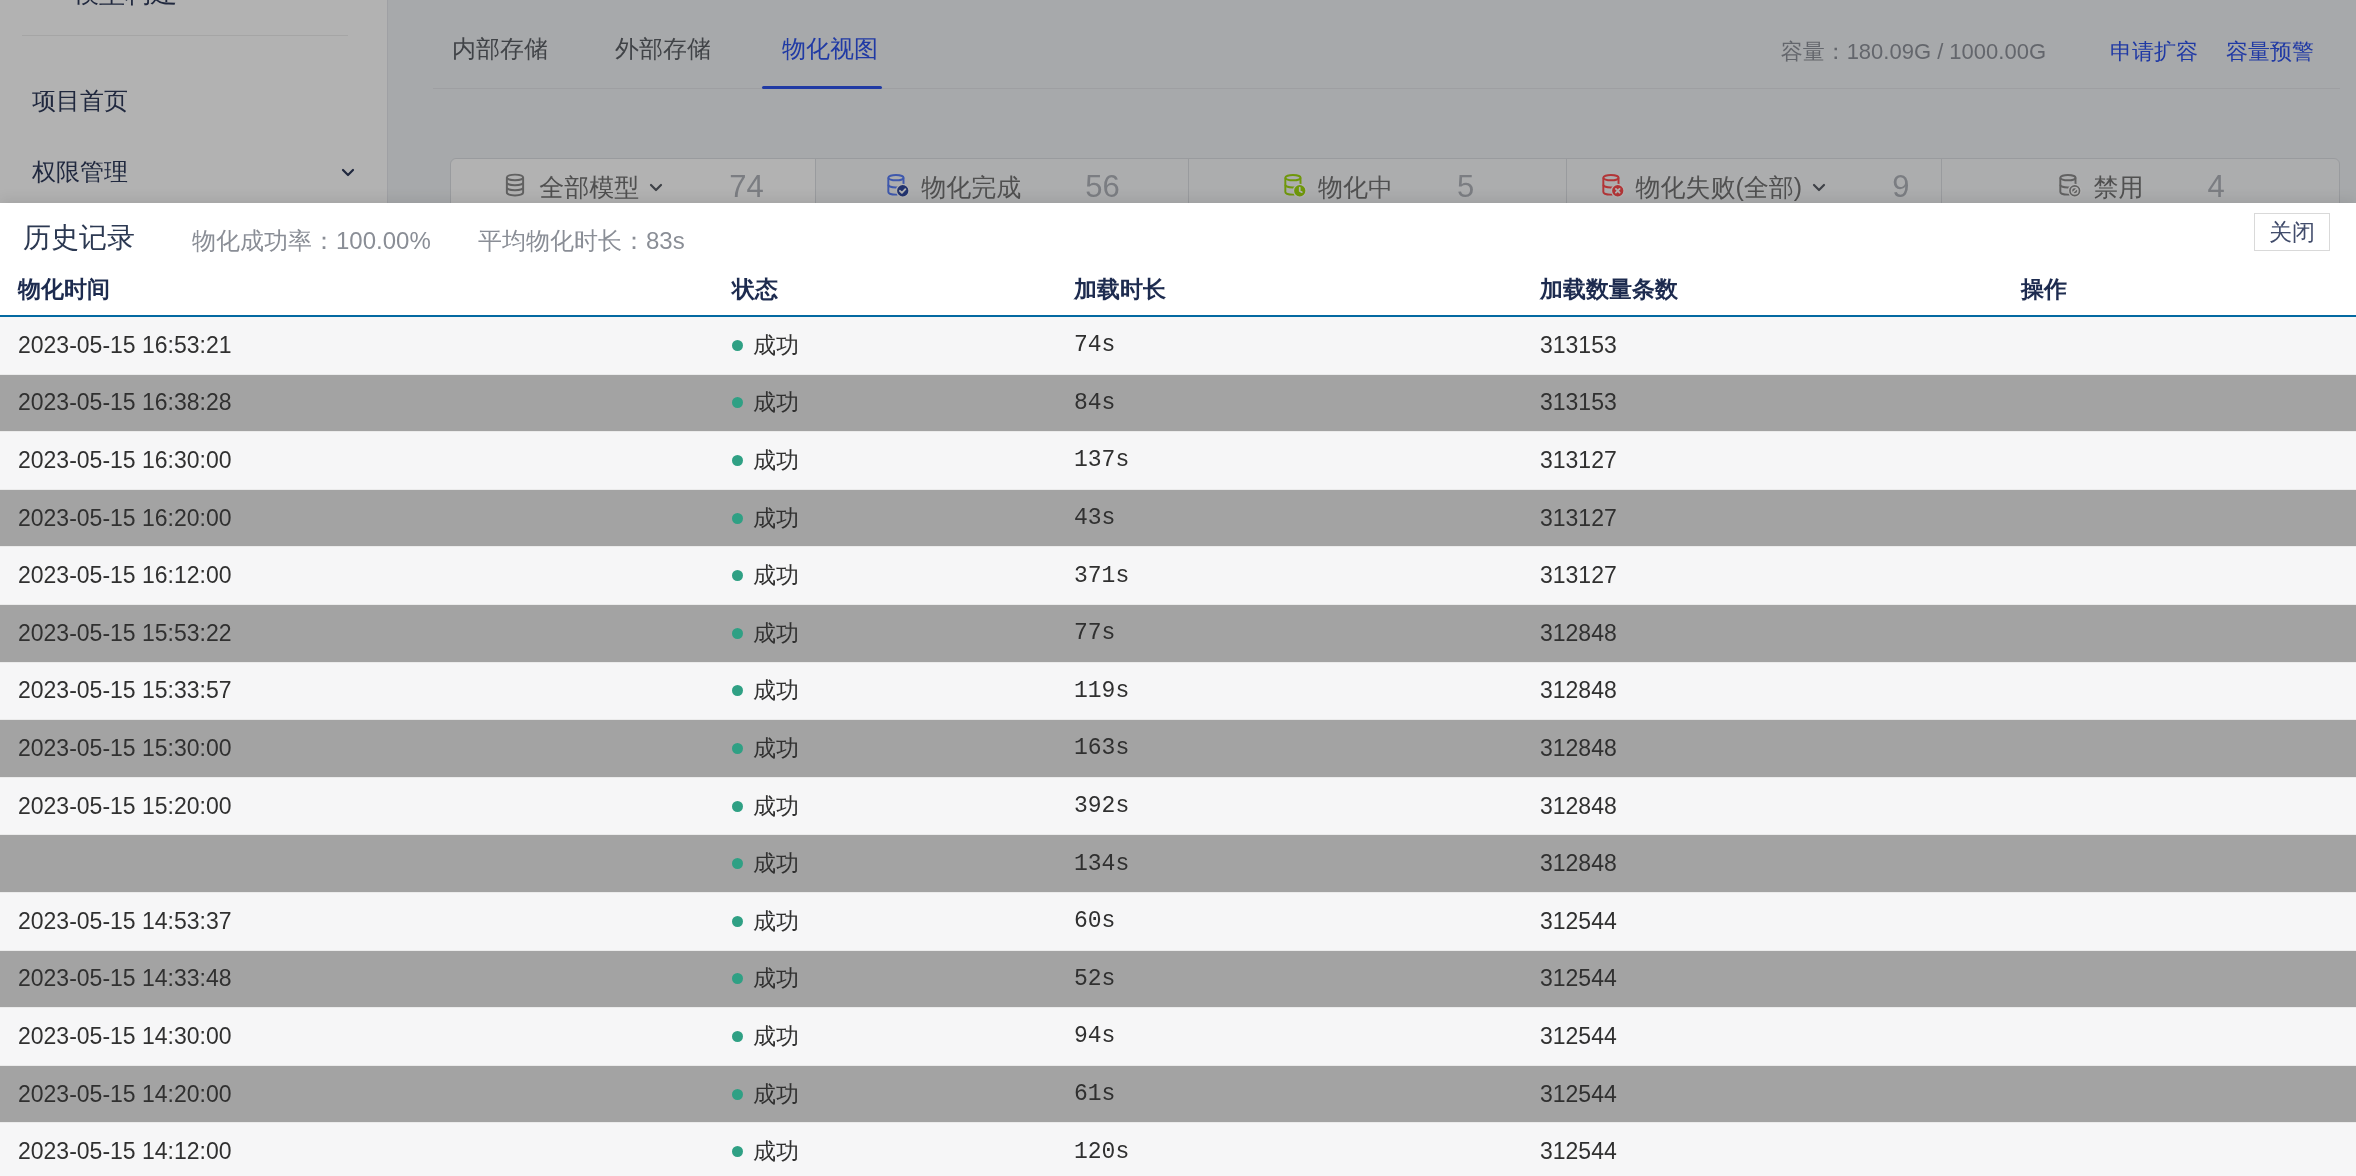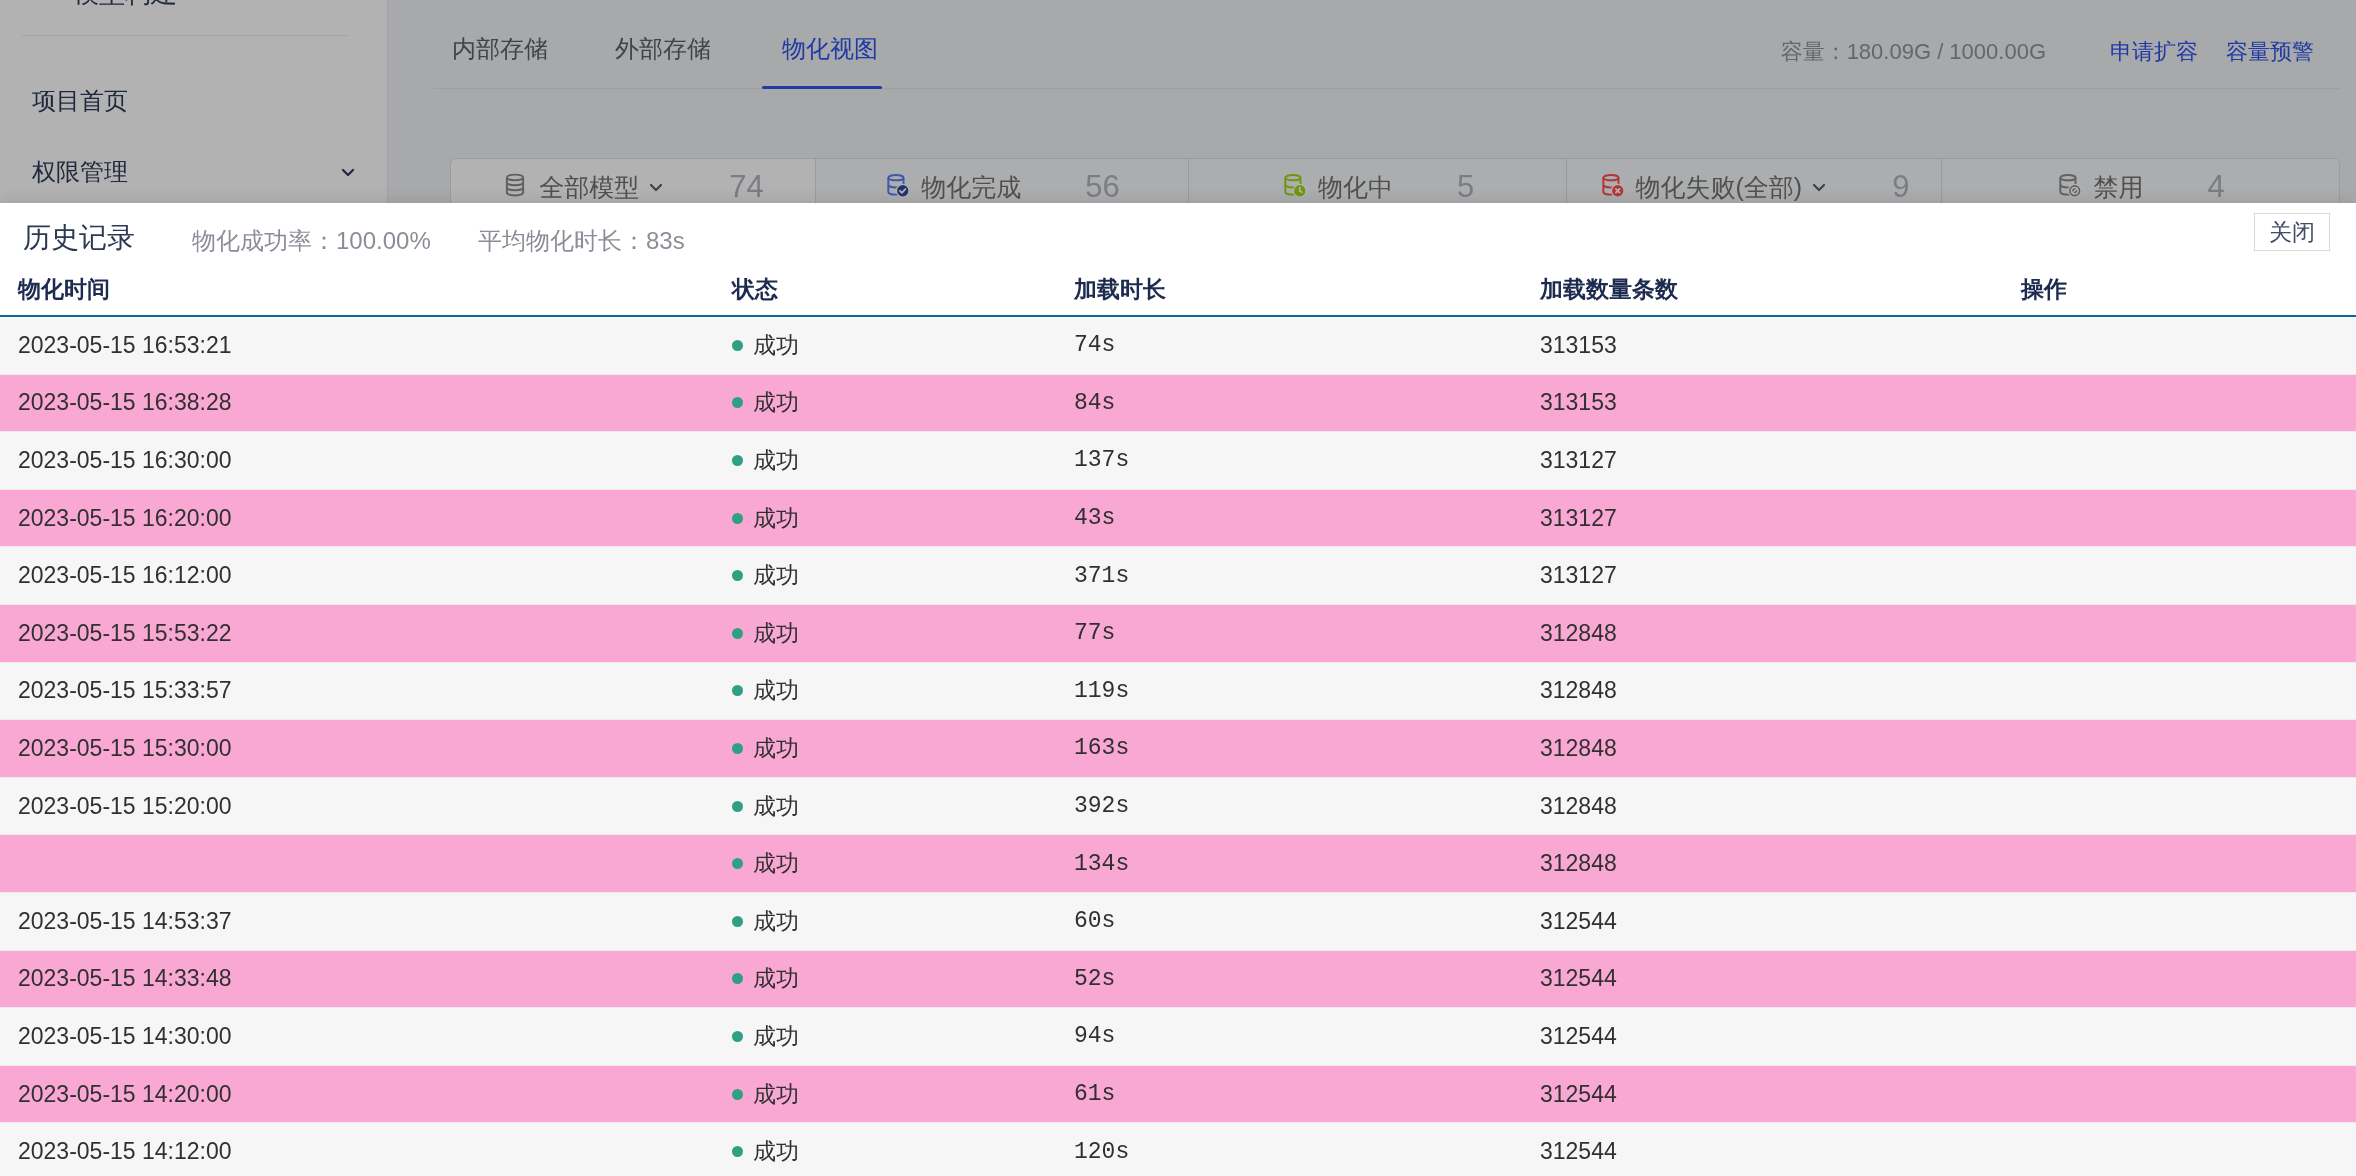--- a/index.html
+++ b/index.html
@@ -48,21 +48,21 @@
   .panel-title{position:absolute;left:23px;top:16px;font-size:28px;color:#2c3952;white-space:nowrap;}
   .metric{position:absolute;top:22px;font-size:24px;color:#8a8e96;white-space:nowrap;}
   .metric.m0{left:192px;}
   .metric.m1{left:478px;}
   .close-btn{position:absolute;right:26px;top:10px;height:38px;line-height:36px;padding:0 14px;border:1px solid #d9d9d9;border-radius:0;background:#ffffff;font-size:23px;color:#414c6b;box-sizing:border-box;cursor:pointer;}
 
   .thead{position:relative;height:52px;border-bottom:2px solid #0369a1;}
   .th{position:absolute;top:0;height:52px;display:flex;align-items:center;font-size:23px;font-weight:700;color:#1d2b4f;white-space:nowrap;}
   .col-time{left:18px;} .col-status{left:732px;} .col-duration{left:1074px;font-family:Liberation Mono, monospace;} .col-count{left:1540px;} .col-op{left:2021px;}
 
-  .trow{position:relative;height:57.6px;border-bottom:1px solid #ebebeb;box-sizing:border-box;background:#f9a8d4;}
+  .trow{position:relative;height:57.6px;border-bottom:1px solid #ebebeb;box-sizing:border-box;background:#a3a3a3;}
   .trow.alt{background:#f6f6f7;}
   .td{position:absolute;top:0;bottom:0;display:flex;align-items:center;font-size:23px;color:#303030;white-space:nowrap;}
   .status-dot{display:inline-block;width:11px;height:11px;border-radius:50%;background:#2fa084;margin-right:10px;}
 </style>
 </head>
 <body>
 
 <div id="app">
 
   <div class="sidebar">

